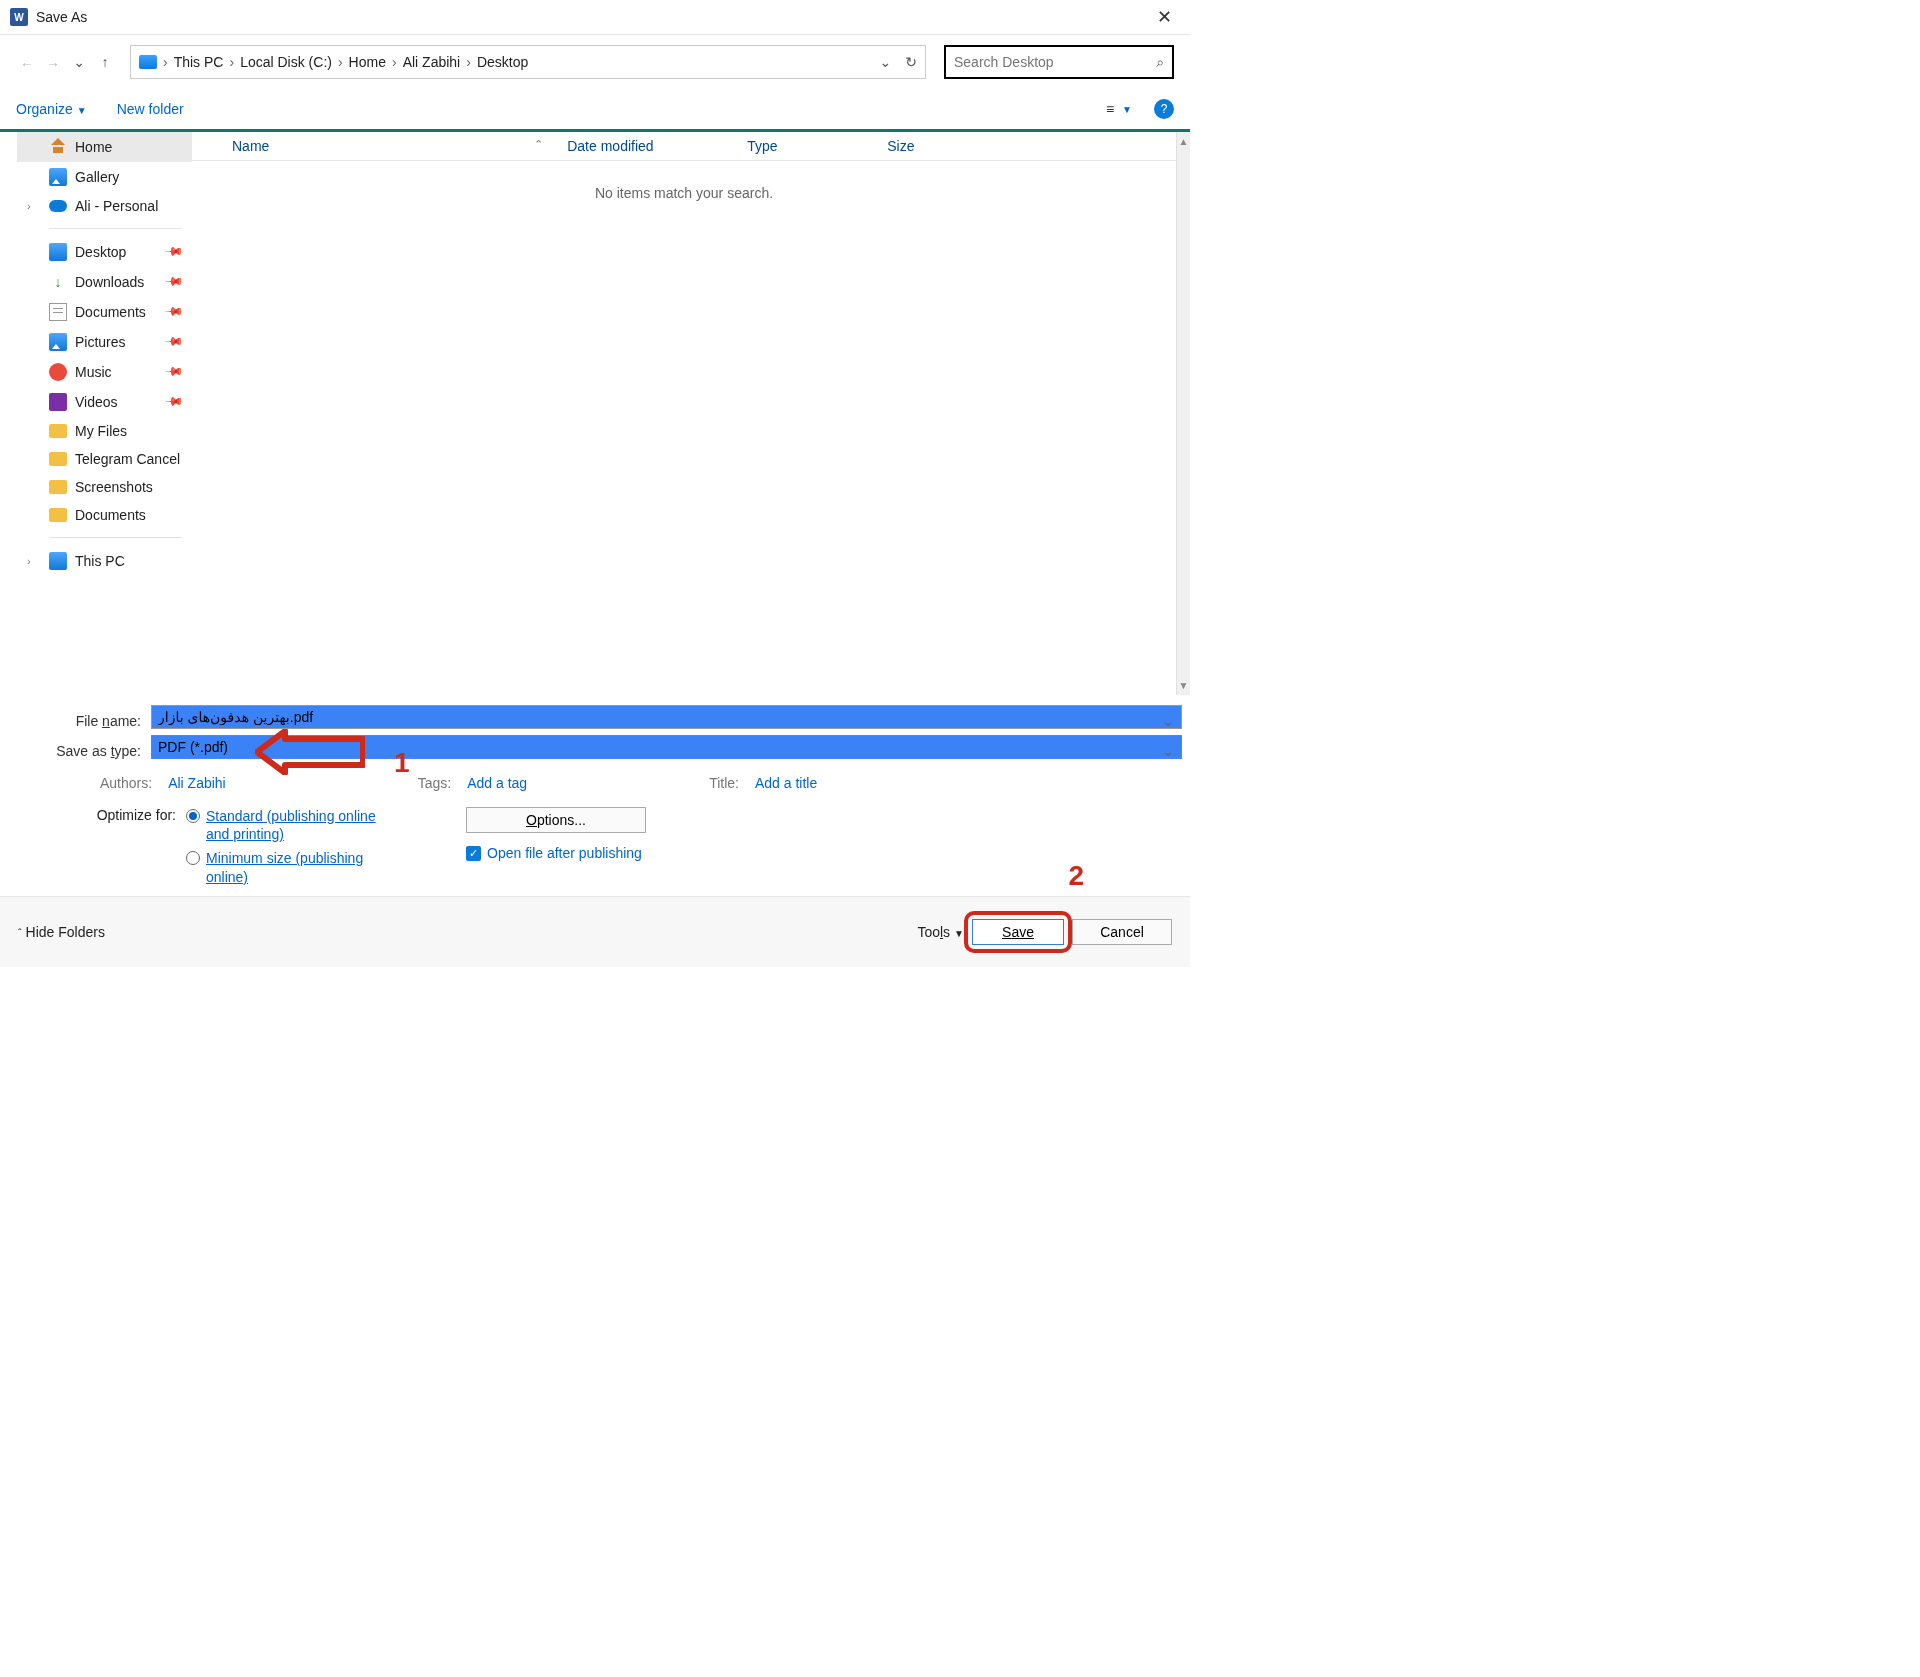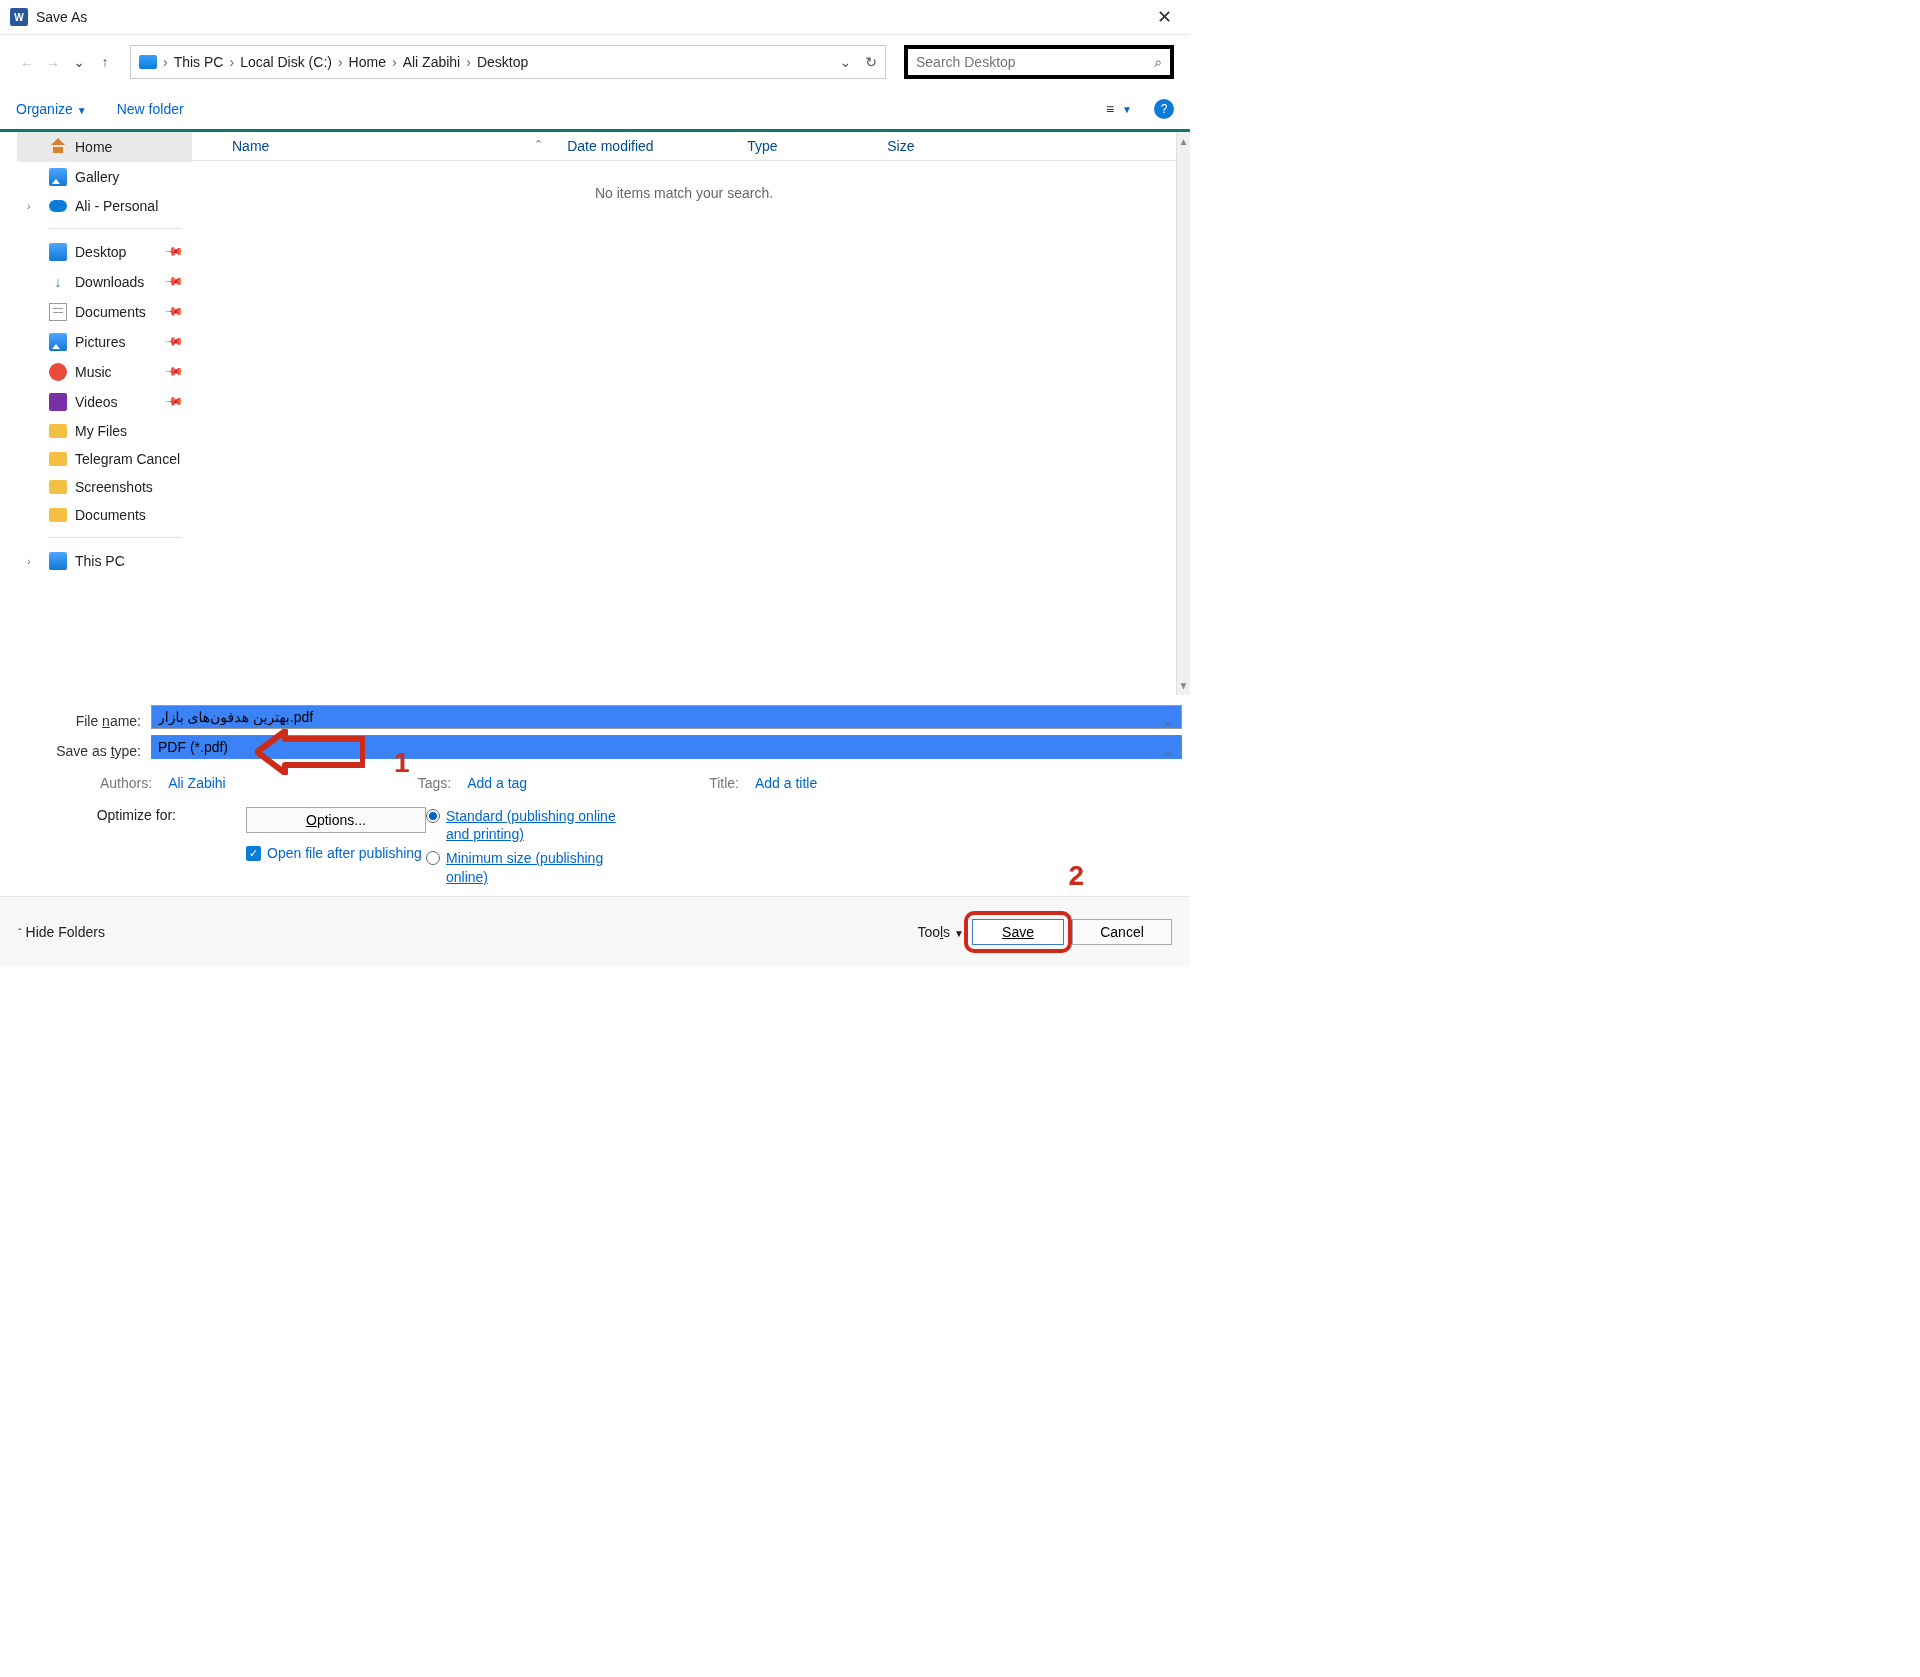--- a/index.html
+++ b/index.html
@@ -12,21 +12,21 @@
   .close-x { font-size:18px; color:#333; padding:0 8px; cursor:pointer;}
   .navrow { display:flex; align-items:center; gap:4px; padding:10px 16px 14px 16px; }
   .nav-arrow { width:22px; text-align:center; color:#555; cursor:pointer; }
   .nav-arrow.disabled { color:#bbb; }
   .breadcrumb-box { flex:1; border:1px solid #ccc; background:#fff; display:flex;
                     align-items:center; padding:4px 8px; gap:6px; height:34px; margin-left:10px;}
   .bc-monitor { width:18px; height:14px; background:linear-gradient(#3aa0ff,#0a7cd8); border-radius:2px;}
   .bc-sep { color:#666; }
   .refresh-btn { margin-left:auto; display:flex; align-items:center; gap:14px; color:#555;}
   .refresh-btn span { cursor:pointer;}
-  .searchbox { width:270px; border:4px solid #000000; height:34px; display:flex; align-items:center;
+  .searchbox { width:230px; border:2px solid #000000; height:34px; display:flex; align-items:center;
                padding:0 8px; margin-left:14px;justify-content:center;}
   .searchbox input { border:none; outline:none; flex:1; font-size:14px; color:#666;}
   .search-icon { color:#666; }
   .toolbar2 { display:flex; align-items:center; padding:6px 16px 10px 16px; }
   .dropdown-btn { color:#0066cc; }
   .dropdown-btn .caret { font-size:10px; margin-left:4px; color:#0066cc;}
   .newfolder { margin-left:30px; color:#0066cc; cursor:pointer;}
   .view-icons { margin-left:auto; display:flex; align-items:center; gap:8px; color:#333;}
   .help-icon { width:20px; height:20px; background:#0a7cd8; color:#fff; border-radius:50%;
                display:flex; align-items:center; justify-content:center; font-size:12px; margin-left:14px;}
@@ -255,37 +255,37 @@
     <span style="width:160px;"></span>
     <span class="greytext">Tags:</span>
     <span class="bluelink">Add a tag</span>
     <span style="width:150px;"></span>
     <span class="greytext">Title:</span>
     <span class="bluelink">Add a title</span>
   </div>
 
   <div style="display:flex; padding-top:6px;">
     <div class="optlabel">Optimize for:</div>
-    <div style="padding-left:60px;">
-      <button class="btn" style="width:180px;">
-        <span class="u">O</span><span>ptions...</span>
-      </button>
-      <div style="margin-top:12px; color:#0066cc; display:flex; align-items:center;">
-        <span class="chk">✓</span>
-        <span>Open file after publishing</span>
-      </div>
-    </div>
     <div style="width:220px;">
       <div class="radio-opt">
         <span class="rad checked"></span>
         <span class="lbl">Standard (publishing online and printing)</span>
       </div>
       <div class="radio-opt">
         <span class="rad"></span>
         <span class="lbl">Minimum size (publishing online)</span>
+      </div>
+    </div>
+    <div style="padding-left:60px;">
+      <button class="btn" style="width:180px;">
+        <span class="u">O</span><span>ptions...</span>
+      </button>
+      <div style="margin-top:12px; color:#0066cc; display:flex; align-items:center;">
+        <span class="chk">✓</span>
+        <span>Open file after publishing</span>
       </div>
     </div>
     <div style="margin-left:auto; align-self:flex-end; padding-right:90px;">
       <span class="badge2">2</span>
     </div>
   </div>
 </div>
 
 <div class="footerbar">
   <span>

